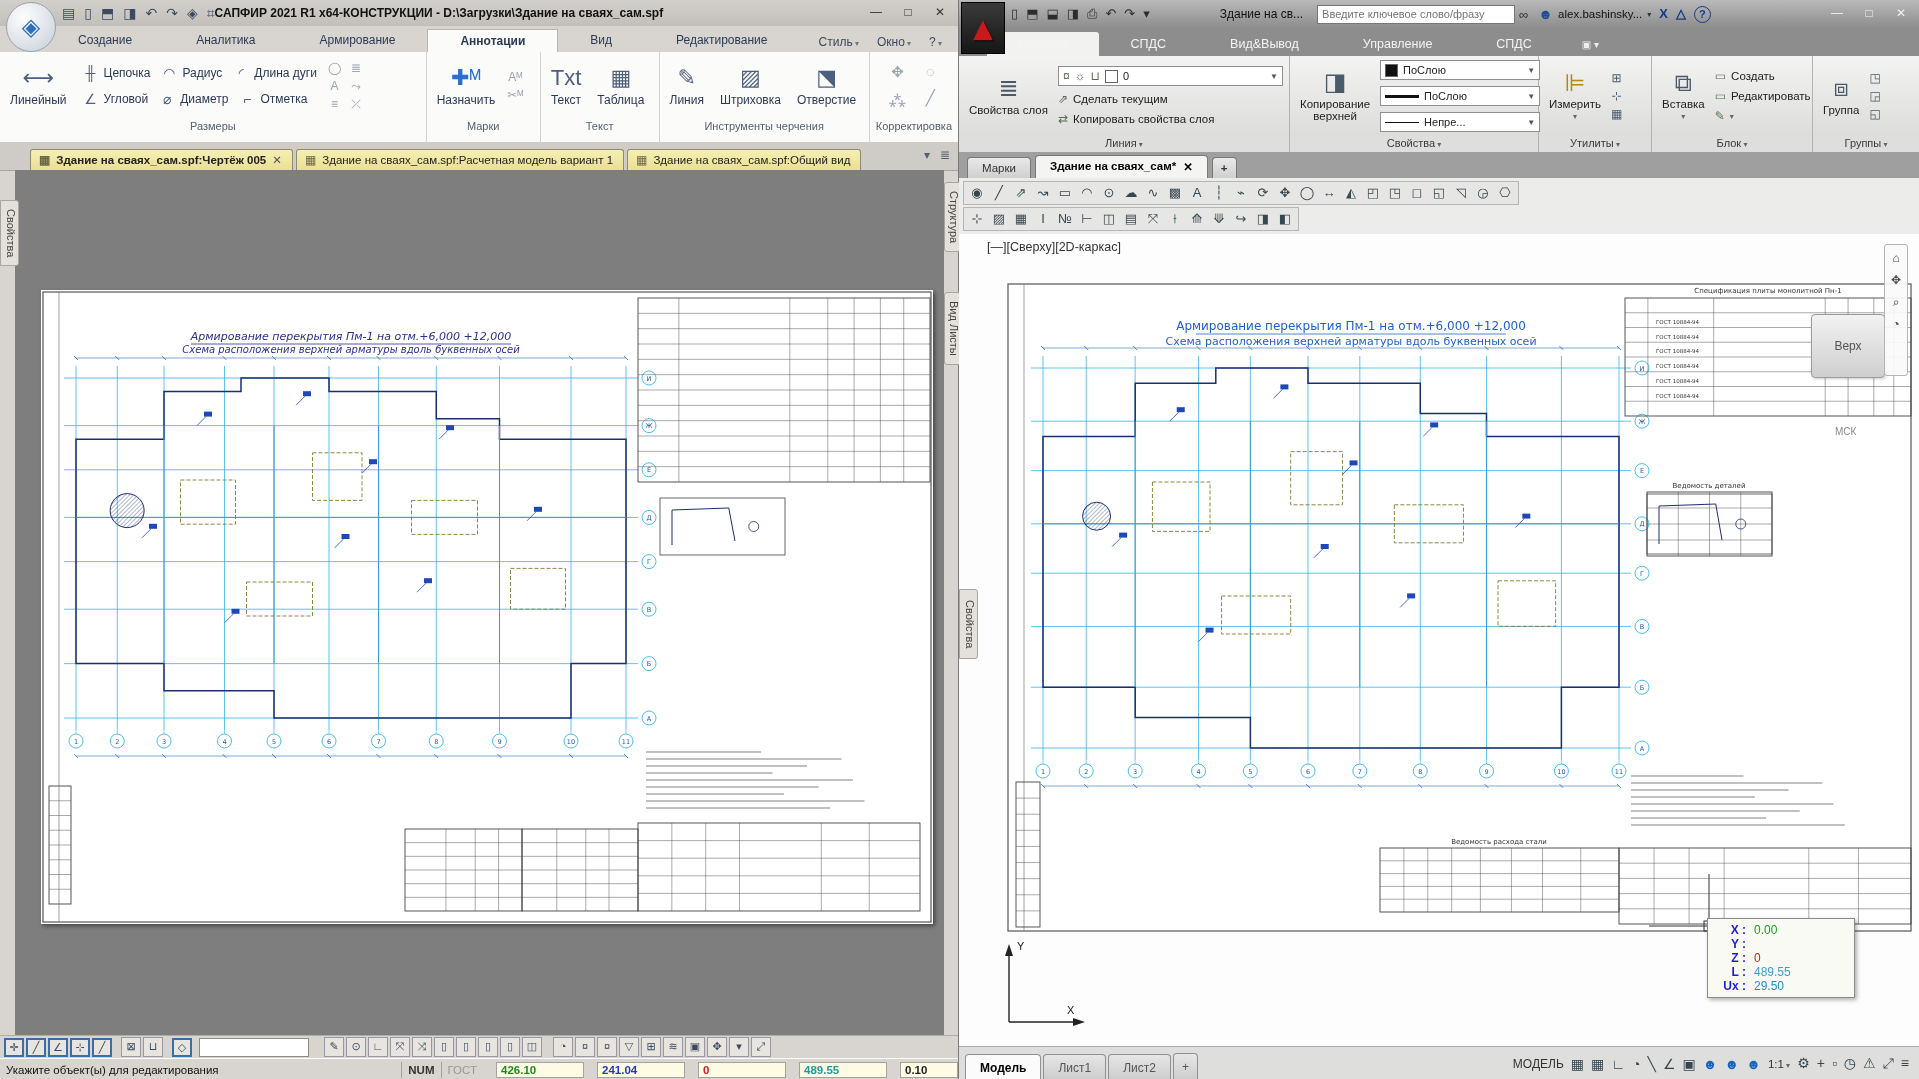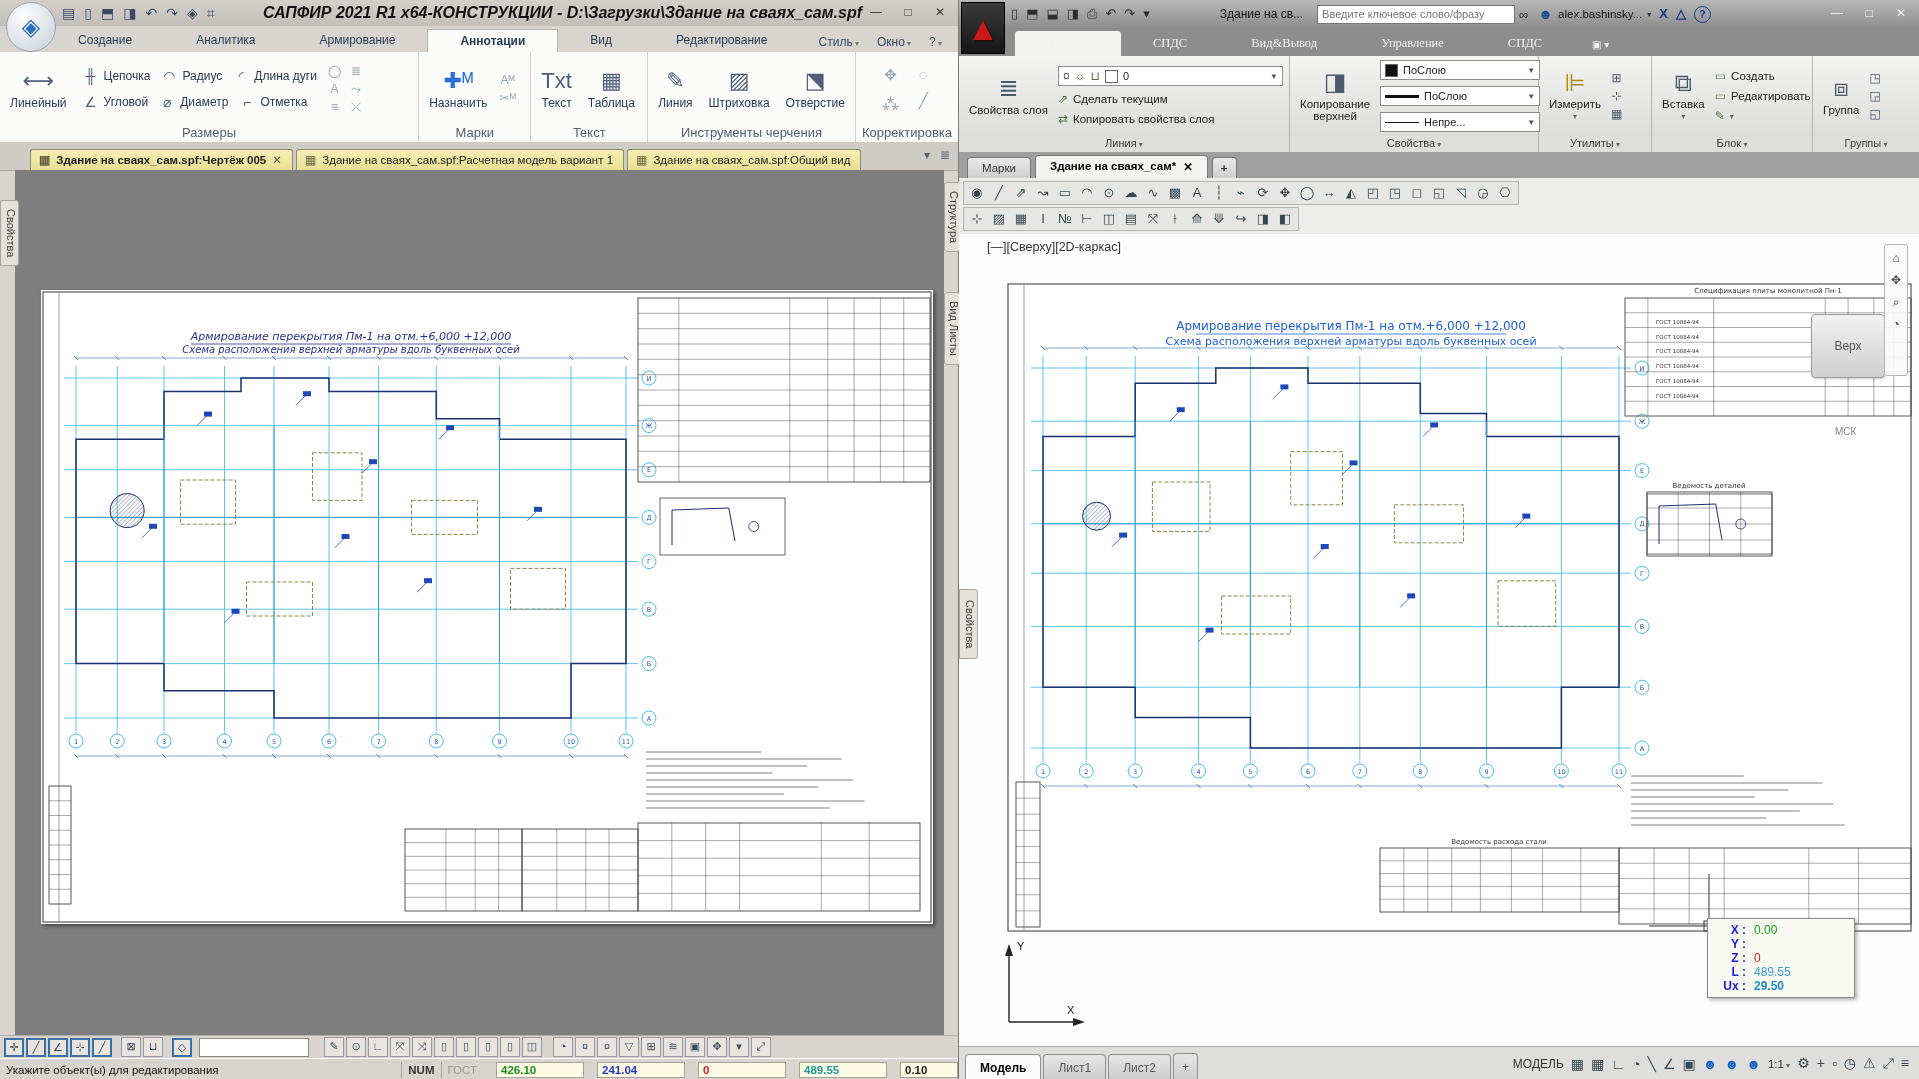--- a/index.html
+++ b/index.html
@@ -11,36 +11,36 @@
   .icon{display:inline-block;text-align:center;}
   
   #lwin{left:0;top:0;width:958px;height:1079px;background:#d8d5d0;border-right:1px solid #7a7a7a;}
   #l-titlebar{left:0;top:0;width:958px;height:26px;background:linear-gradient(#d3d0cb,#c2bfba);
       display:flex;align-items:center;}
   #l-logo{position:absolute;left:6px;top:2px;width:48px;height:48px;border-radius:50%;
       background:radial-gradient(circle at 35% 30%,#fdfdfd,#dfe4ea 55%,#c3ccd8);border:1px solid #9aa2ad;
       z-index:30;display:flex;align-items:center;justify-content:center;color:#2f6fc0;font-size:24px;}
   #l-qat{margin-left:62px;display:flex;gap:9px;color:#3c4a60;font-size:14px;}
   #l-qat span{cursor:default;}
-  #l-title{flex:1;text-align:right;font-weight:bold;font-size:16px;color:#111;font-style:italic;}
+  #l-title{flex:1;text-align:left;font-weight:bold;font-size:12px;color:#111;}
   .winbtns{display:flex;gap:4px;margin-right:4px;}
   .winbtn{width:28px;height:18px;text-align:center;line-height:16px;font-size:12px;color:#333;}
   #l-menubar{left:0;top:26px;width:958px;height:26px;background:#d8d5d0;border-bottom:1px solid #b9b6b1;
       display:flex;align-items:flex-end;}
   #l-menu-tabs{display:flex;margin-left:46px;}
   #l-menu-tabs span{padding:4px 16px;color:#2b3a55;font-size:12px;}
   #l-menu-tabs span.active{background:#fbfbfa;border:1px solid #b9b6b1;border-bottom:none;font-weight:bold;}
   #l-menus-right{margin-left:auto;display:flex;gap:6px;margin-right:10px;color:#3c4a60;}
   #l-menus-right span{padding:3px 6px;}
   #l-menus-right span:after{content:" ▾";font-size:8px;color:#777;}
   #l-ribbon{left:0;top:52px;width:958px;height:90px;background:#fbfbfa;border-bottom:1px solid #b9b6b1;
       display:flex;}
   .l-group{display:flex;flex-direction:column;border-right:1px solid #d5d2cd;padding:2px 6px 0 6px;}
   .l-group .body{flex:1;display:flex;align-items:center;gap:8px;}
-  .l-group .glabel{text-align:center;color:#55616f;font-size:13px;padding:2px 0 2px 0;}
+  .l-group .glabel{text-align:center;color:#55616f;font-size:11px;padding:2px 0 10px 0;}
   .rbtn{display:flex;align-items:center;gap:4px;color:#2b3a55;font-size:12px;white-space:nowrap;padding:2px 3px;}
   .rbtn .icon{color:#4d5f7d;font-size:14px;min-width:18px;}
   .rbig{display:flex;flex-direction:column;align-items:center;justify-content:center;color:#2b3a55;
       font-size:12px;padding:0 4px;gap:2px;}
   .rbig .icon{font-size:22px;color:#4d5f7d;}
   .col2{display:flex;flex-direction:column;justify-content:center;gap:6px;}
   .gicons{display:grid;grid-template-columns:1fr 1fr;gap:4px 8px;color:#9aa4b2;font-size:12px;}
   #l-midstrip{left:0;top:142px;width:958px;height:28px;background:#cfccc7;border-bottom:1px solid #a9a6a1;}
   #l-doctabs{position:absolute;left:30px;top:4px;display:flex;align-items:flex-end;height:24px;}
   #l-doctabs .dtab{background:linear-gradient(#f6efb4,#e9e093);border:1px solid #8f8b6e;border-bottom:none;
@@ -79,21 +79,21 @@
   #r-qat{margin-left:52px;display:flex;gap:8px;color:#2d2d2d;font-size:13px;}
   #r-doc-title{margin-left:70px;font-size:12px;color:#111;}
   #r-search{margin-left:14px;display:flex;align-items:center;}
   #r-search input{width:188px;height:17px;border:1px solid #777;font-size:11px;padding:0 4px;}
   #r-search .icon{margin-left:4px;font-size:13px;color:#2d2d2d;}
   #r-user{display:flex;align-items:center;gap:5px;margin-left:10px;font-size:11.5px;color:#111;}
   #r-user .icon{color:#1d4d8f;font-size:14px;}
   #r-brandicons{display:flex;gap:8px;margin-left:8px;font-size:13px;color:#123a8a;font-weight:bold;}
   #rwin .winbtn{color:#f2f2f2;}
   #r-tabsrow{left:0;top:28px;width:960px;height:28px;background:#8d8d8d;display:flex;align-items:flex-end;}
-  #r-ribbon-tabs{display:flex;margin-left:56px;font-family:Liberation Serif, serif;}
+  #r-ribbon-tabs{display:flex;margin-left:28px;}
   #r-ribbon-tabs span{padding:5px 16px;color:#f4f4f4;font-size:12.5px;}
   #r-ribbon-tabs span.active{background:#f2f2f1;color:#111;border-radius:3px 3px 0 0;}
   #r-collapse{margin-left:18px;color:#eee;font-size:10px;padding-bottom:6px;}
   #r-ribbon{left:0;top:56px;width:960px;height:96px;background:linear-gradient(#f3f3f2,#d8d8d6);
       border-bottom:1px solid #9e9e9e;display:flex;}
   .r-panel{display:flex;flex-direction:column;border-right:1px solid #b3b3b1;}
   .r-panel .body{flex:1;display:flex;align-items:center;padding:3px 6px;gap:6px;}
   .r-panel .plabel{text-align:center;color:#3a3a3a;font-size:11px;padding:1px 0 3px;background:#dededc;}
   .r-panel .plabel:after{content:" ▾";font-size:8px;color:#666;}
   .bigbtn{display:flex;flex-direction:column;align-items:center;justify-content:center;gap:2px;
@@ -125,21 +125,21 @@
   #navbar{left:925px;top:10px;width:24px;height:132px;background:rgba(250,250,250,.92);border:1px solid #b5b5b5;
       border-radius:3px;display:flex;flex-direction:column;align-items:center;gap:8px;padding-top:6px;box-sizing:border-box;
       color:#4a4a4a;font-size:12px;}
   #r-pal-left{left:0;top:355px;width:15px;padding:10px 1px;}
   #ucs{left:38px;top:700px;}
   #crosshair{left:690px;top:640px;pointer-events:none;}
   #coord-tip{left:748px;top:684px;width:148px;height:80px;background:#fafaf4;border:1px solid #8a8a8a;
       box-shadow:2px 2px 4px rgba(0,0,0,.3);font-size:12px;padding:4px 8px;box-sizing:border-box;}
   #coord-tip .row{display:flex;gap:8px;line-height:14px;}
   #coord-tip .lab{color:#1f1fd0;font-weight:bold;width:30px;text-align:right;}
-  .v-x{color:#18a018;} .v-z{color:#d02020;} .v-l{color:#3a9fd0;} .v-ux{color:#2090c0;font-weight:bold;}
+  .v-x{color:#18a018;} .v-z{color:#d02020;} .v-l{color:#3a9fd0;} .v-ux{color:#2090c0;}
   
   #r-statusbar{left:0;top:1046px;width:960px;height:33px;background:#dededd;border-top:1px solid #aaa;
       display:flex;align-items:center;}
   #r-layout-tabs{display:flex;align-items:flex-end;height:100%;padding-left:6px;}
   .ltab{background:linear-gradient(#e6e6e6,#cccccc);border:1px solid #909090;border-bottom:none;
       padding:6px 14px 5px;margin-right:2px;font-size:12px;color:#555;border-radius:4px 4px 0 0;margin-top:6px;}
   .ltab.active{background:#fbfbfb;color:#000;font-weight:bold;}
   .ltab.plus{padding:6px 8px;}
   #r-status-right{margin-left:auto;display:flex;align-items:center;gap:7px;padding-right:10px;}
   #r-mode{font-size:12px;color:#333;}

